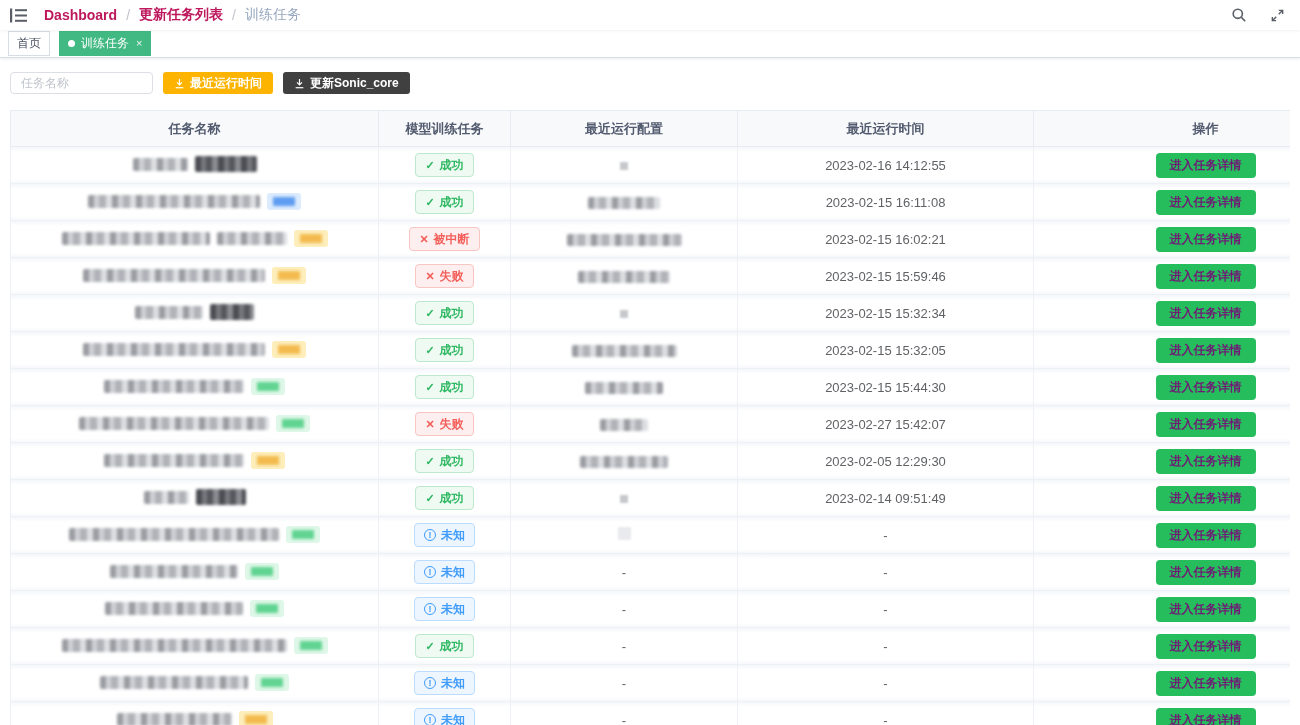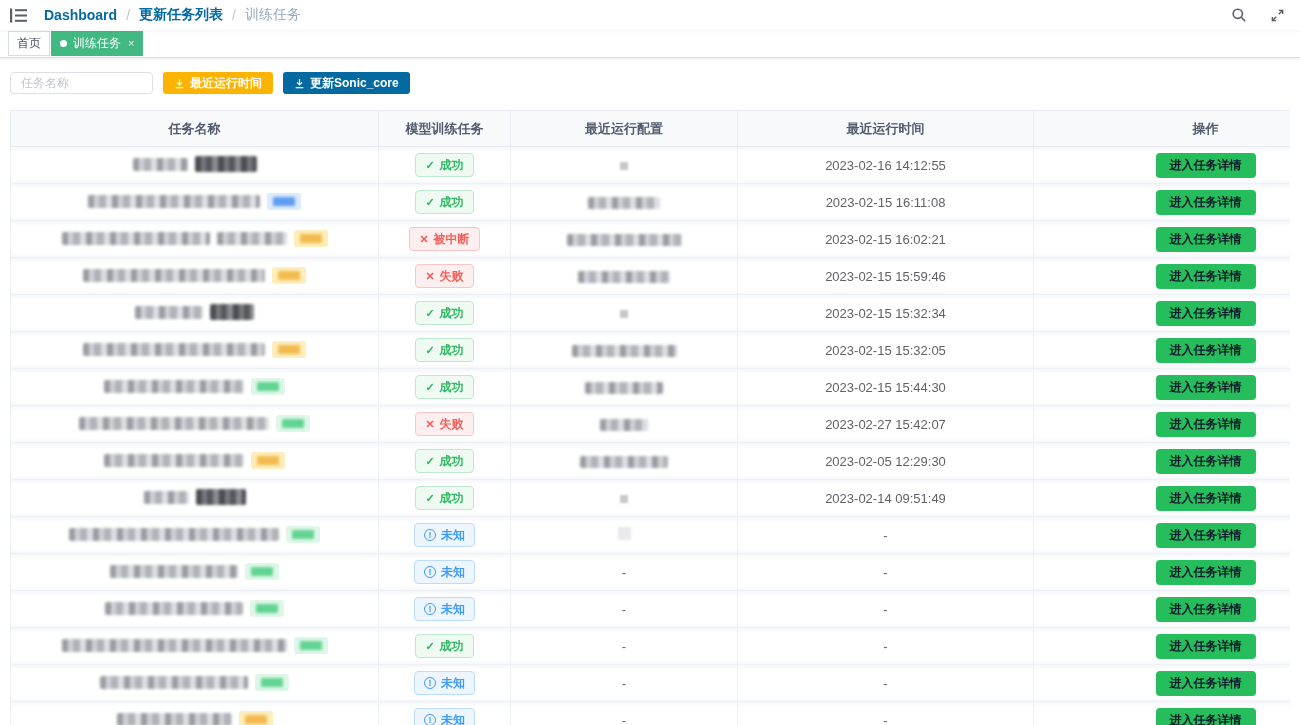--- a/index.html
+++ b/index.html
@@ -4,44 +4,44 @@
 <style>
   * { box-sizing: border-box; }
   html,body { margin:0; padding:0; width:1300px; height:725px; overflow:hidden;
     background:#fff; font-family:"Liberation Sans", sans-serif; }
 
   
   .navbar { height:30px; display:flex; align-items:center; padding:0 14px 0 8px; background:#fff;
     box-shadow:0 1px 3px rgba(0,21,41,.06); position:relative; z-index:3; }
   .hamburger { width:20px; height:20px; display:flex; align-items:center; justify-content:center; cursor:pointer; }
   .breadcrumb { display:flex; align-items:center; margin-left:16px; font-size:14px; }
-  .crumb { color:#0369a1; font-weight:700; cursor:pointer; }
+  .crumb { color:#be185d; font-weight:700; cursor:pointer; }
   .crumb-sep { color:#c0c4cc; margin:0 9px; font-weight:400; }
   .crumb.current { color:#97a8be; font-weight:400; cursor:default; }
   .nav-right { margin-left:auto; display:flex; align-items:center; gap:20px; }
   .nav-ic { width:18px; height:18px; display:flex; align-items:center; justify-content:center; cursor:pointer; }
 
   
-  .tags-view { height:28px; display:flex; align-items:center; gap:1px; padding:0 0 0 8px;
+  .tags-view { height:28px; display:flex; align-items:center; gap:9px; padding:0 0 0 8px;
     border-bottom:1px solid #d8dce5; box-shadow:0 1px 3px rgba(0,0,0,.08); position:relative; z-index:2; background:#fff; }
   .tab { height:25px; display:inline-flex; align-items:center; padding:0 8px; border:1px solid #d8dce5;
     background:#fff; color:#495060; font-size:12px; cursor:pointer; }
   .tab.active { background:#42b983; border-color:#42b983; color:#fff; }
   .tab-dot { width:7px; height:7px; border-radius:50%; background:#fff; margin-right:6px; }
   .tab-close { margin-left:7px; font-size:11px; line-height:1; opacity:.9; }
 
   
   .filter-row { margin:14px 10px 0 10px; display:flex; align-items:center; }
   .name-input { width:143px; height:22px; border:1px solid #dcdfe6; border-radius:4px; padding:0 10px;
     font-size:12px; color:#606266; outline:none; font-family:inherit; }
   .name-input::placeholder { color:#c0c4cc; }
   .btn { height:22px; display:inline-flex; align-items:center; gap:5px; padding:0 11px; border:none;
     border-radius:3px; color:#fff; font-size:12px; font-weight:700; cursor:pointer; font-family:inherit; }
   .btn-warn { background:#fcb400; margin-left:10px; }
-  .btn-gray { background:#0369a1; margin-left:10px;text-align:right; }
+  .btn-gray { background:#404040; margin-left:10px;text-align:right; }
 
   
   .table-wrap { margin:16px 10px 0 10px; width:1280px; overflow:hidden; }
   table { border-collapse:collapse; table-layout:fixed; width:1367px; }
   th { background:#f8f9fb; color:#515a6e; font-weight:700; font-size:13px; height:36px;
     border:1px solid #e8ebf1; text-align:center; }
   td { height:37px; border:1px solid #edf0f5; text-align:center; font-size:13px; color:#606266; padding:0; }
   tbody tr { background:linear-gradient(180deg,#f4f6fa 0px,#ffffff 5px,#ffffff 32px,#f4f6fa 37px); }
 
   
@@ -62,21 +62,21 @@
   .badge { display:inline-flex; align-items:center; gap:5px; height:24px; padding:0 9px; border-radius:4px;
     font-size:12px; border:1px solid; line-height:1; }
   .badge-success { color:#2fb862; background:#effaf3; border-color:#bce8cd; }
   .badge-interrupted, .badge-failed { color:#f35f5a; background:#fdefef; border-color:#f9c5c3; }
   .badge-unknown { color:#3f9cfb; background:#edf5ff; border-color:#bcdcff; }
   .b-ic { font-size:11px; font-weight:700; }
   .b-circle { width:12px; height:12px; border:1px solid currentColor; border-radius:50%; font-size:9px;
     line-height:10px; text-align:center; display:inline-block; font-weight:700; }
   .b-label { font-weight:700; }
 
-  .detail-btn { height:25px; padding:0 14px; background:#26bd5d; color:#0f172a; border:none; border-radius:4px;
+  .detail-btn { height:25px; padding:0 14px; background:#26bd5d; color:#701a75; border:none; border-radius:4px;
     font-size:12px; font-weight:700; cursor:pointer; font-family:inherit; }
   .time-cell { font-size:13px; color:#606266; }
 </style>
 </head>
 <body>
 
 <div class="navbar">
   <span class="hamburger">
     <svg width="17" height="15" viewBox="0 0 17 15">
       <rect x="0" y="0.5" width="2.2" height="14" fill="#5a5e66"></rect>

